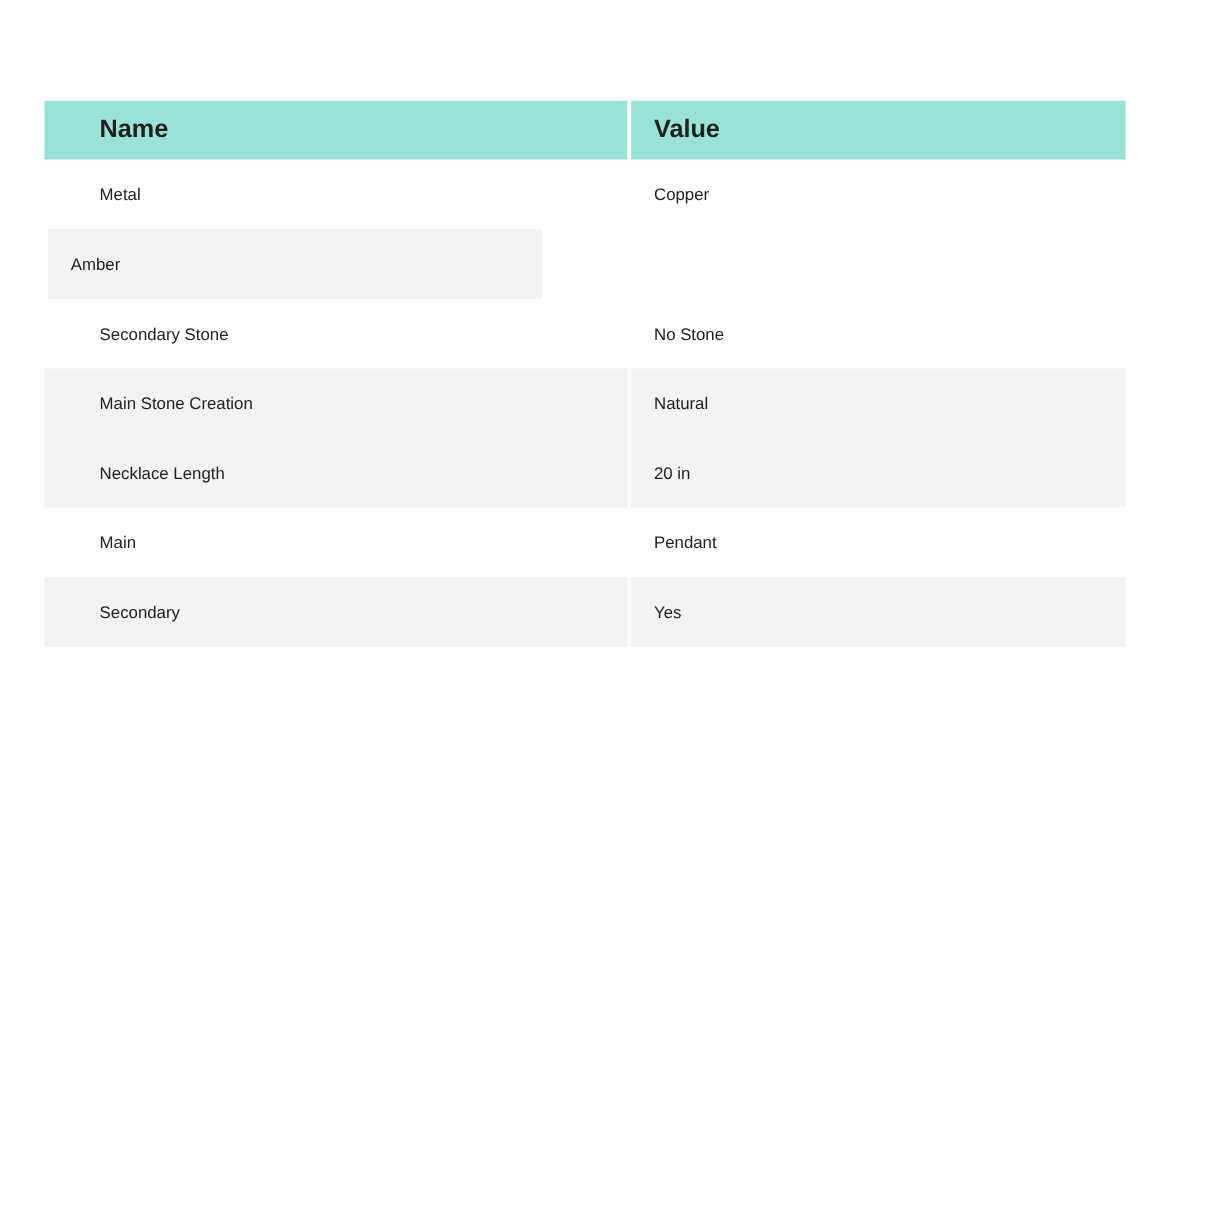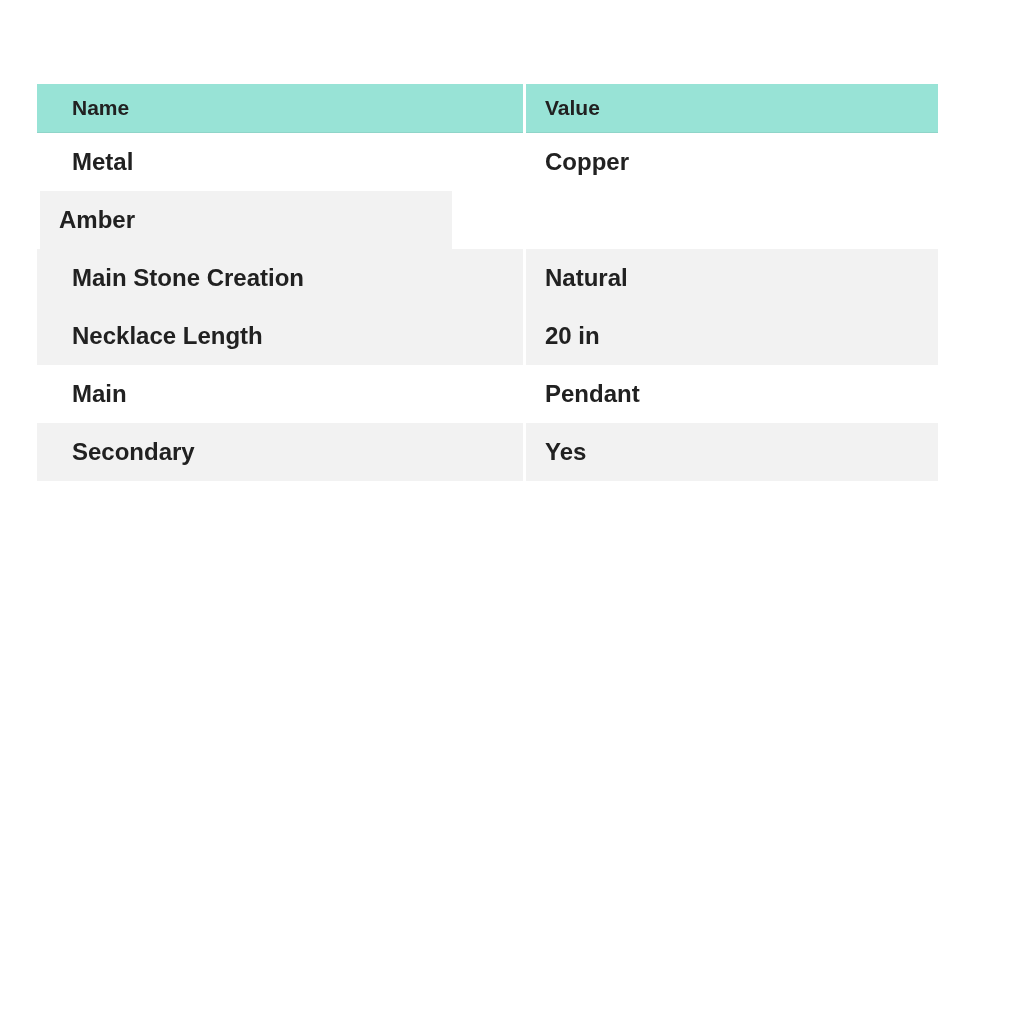--- a/index.html
+++ b/index.html
@@ -27,21 +27,21 @@
   }
   .cell {
     display: flex;
     align-items: center;
     box-sizing: border-box;
     white-space: nowrap;
     overflow: hidden;
   }
   .cell-name {
     width: 486px;
-    padding-left: 35px;
+    padding-left: 46px;
   }
   .col-gap {
     width: 3px;
     background: #ffffff;
     flex: 0 0 3px;
   }
   .cell-value {
     width: 412px;
     padding-left: 19px;
   }
@@ -49,22 +49,22 @@
     height: 49px;
   }
   .header-row .cell {
     background: var(--header-bg, #98e3d6);
     font-size: 21px;
     font-weight: 700;
     border-bottom: 1px solid rgba(0,0,0,0.06);
   }
   .body-row {
     height: 58px;
-    font-size: 24px;
-    font-weight: 700;
+    font-size: 14px;
+    font-weight: 400;
   }
   .body-row .cell {
     background: var(--row-bg, #ffffff);
   }
   .body-row.alt .cell {
     background: var(--row-alt-bg, #f2f2f2);
   }
 </style>
 </head>
 <body style="--header-bg: #98e3d6; --row-bg: #ffffff; --row-alt-bg: #f2f2f2; --text-color: #212121;">
@@ -78,20 +78,25 @@
   <div id="rows-container">
       <div class="row body-row">
         <div class="cell cell-name">Metal</div>
         <div class="col-gap"></div>
         <div class="cell cell-value">Copper</div>
       </div>
       <div class="row body-row alt">
         <div class="col-gap"></div>
         <div class="cell cell-value">Amber</div>
       </div>
+      <div class="row body-row">
+        <div class="cell cell-name">Secondary Stone</div>
+        <div class="col-gap"></div>
+        <div class="cell cell-value">No Stone</div>
+      </div>
       <div class="row body-row alt">
         <div class="cell cell-name">Main Stone Creation</div>
         <div class="col-gap"></div>
         <div class="cell cell-value">Natural</div>
       </div>
       <div class="row body-row alt">
         <div class="cell cell-name">Necklace Length</div>
         <div class="col-gap"></div>
         <div class="cell cell-value">20 in</div>
       </div>

